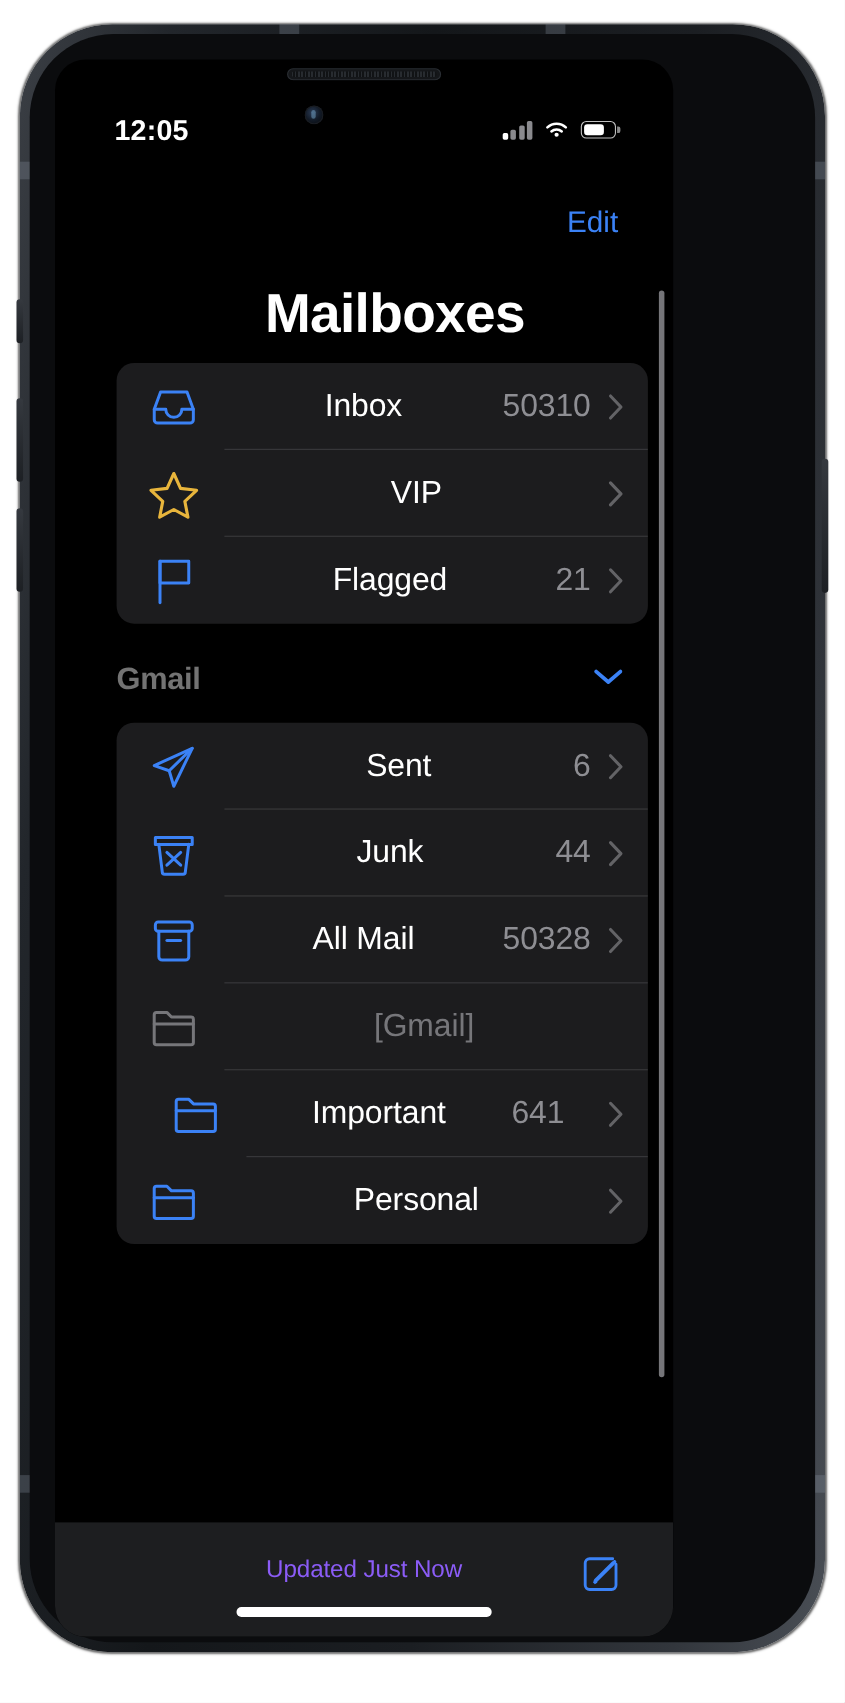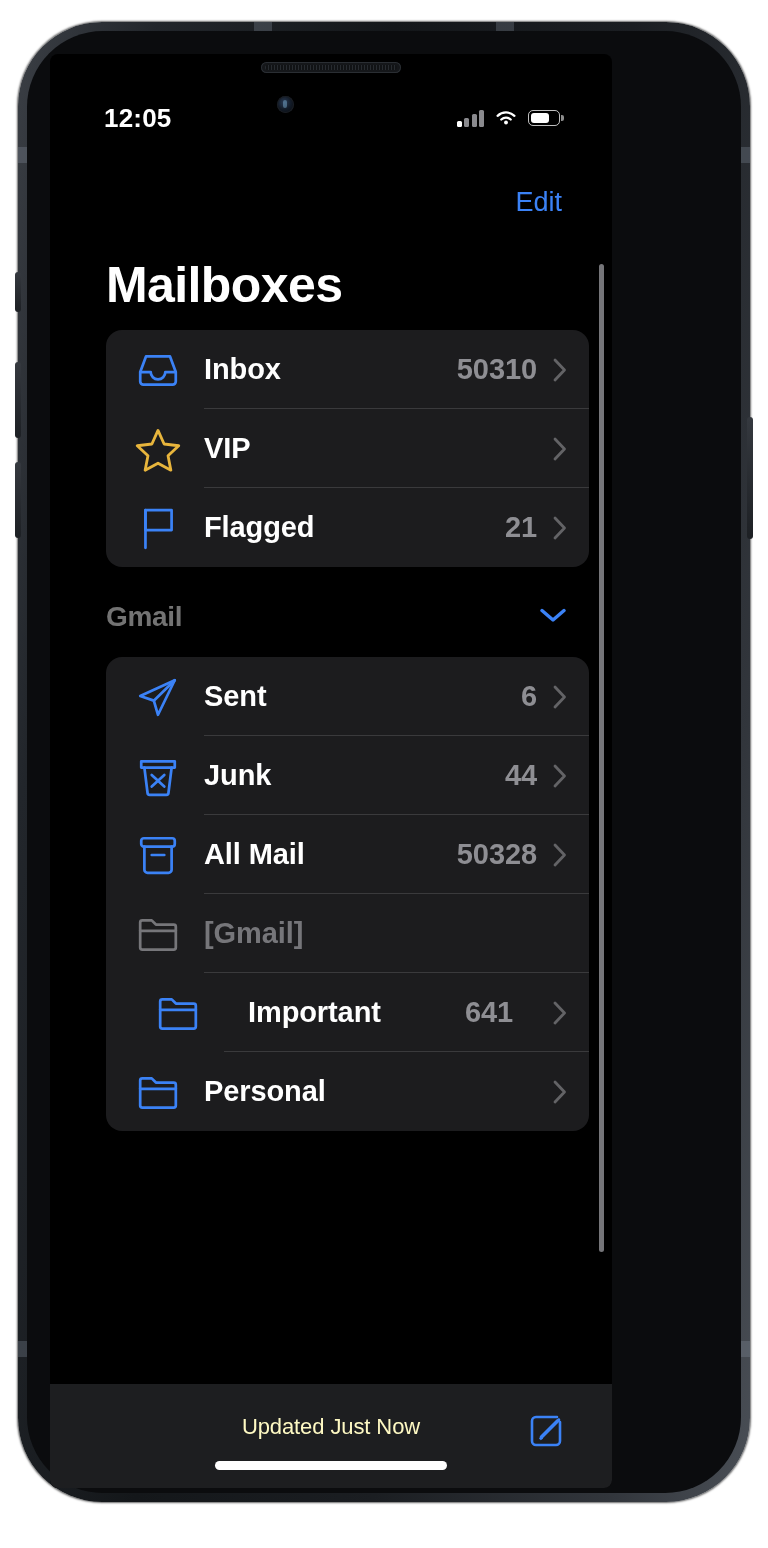--- a/index.html
+++ b/index.html
@@ -57,21 +57,21 @@
   .btn-mute  { left: -3px; top: 250px;  width: 6px; height: 40px; }
   .btn-volup { left: -3px; top: 340px;  width: 6px; height: 76px; }
   .btn-voldn { left: -3px; top: 440px;  width: 6px; height: 76px; }
   .btn-power { right: -3px; top: 395px; width: 6px; height: 122px; }
 
   
   .screen {
     position: absolute;
     left: 23px; top: 23px;
     width: 562px; height: 1434px;
-    border-radius: 8px;
+    border-radius: 28px;
     background: #000000;
     overflow: hidden;
   }
 
   
   .earpiece {
     position: absolute; left: 50%; transform: translateX(-50%);
     top: 8px; width: 140px; height: 11px; border-radius: 7px;
     background: #15171a;
     box-shadow: inset 0 0 0 1px #2a2e33;
@@ -134,34 +134,34 @@
   .edit-btn {
     font-size: 27px; color: #3b82f6; background: none; border: 0;
     font-family: inherit; cursor: pointer; padding: 4px 2px;
   }
 
   
   .content {
     position: absolute; left: 0; top: 176px;
     width: 100%; height: 1154px;
     overflow: hidden;
+    text-align: center;
   }
 
   .page-title {
     font-size: 50px; font-weight: 700; color: #ffffff;
     letter-spacing: -0.6px;
     padding: 26px 0 16px 56px;
   }
 
   .card {
     margin: 0 23px 0 56px;
     background: #1c1c1e;
     border-radius: 16px;
     overflow: hidden;
-    font-weight: bold;
   }
 
   .row {
     position: relative;
     display: flex; align-items: center;
     height: 79px;
     padding-right: 22px;
     cursor: pointer;
   }
   .row.indent { padding-left: 20px; gap: 24px; }
@@ -204,21 +204,21 @@
   }
 
   
   .toolbar {
     position: absolute; left: 0; bottom: 0; width: 100%; height: 104px;
     background: #1d1e20;
     display: flex; align-items: center; justify-content: center;
     padding: 0 40px;
   }
   .toolbar-status {
-    font-size: 22px; color: #fef9c3; letter-spacing: -0.1px;
+    font-size: 22px; color: #8b5cf6; letter-spacing: -0.1px;
     position: absolute; left: 0; right: 0; top: 30px; text-align: center;
   }
   .compose-btn {
     position: absolute; right: 44px; top: 24px;
     width: 44px; height: 44px; background: none; border: 0; cursor: pointer;
     padding: 0;
   }
   .home-indicator {
     position: absolute; left: 50%; transform: translateX(-50%);
     bottom: 18px; width: 232px; height: 9px; border-radius: 5px;

